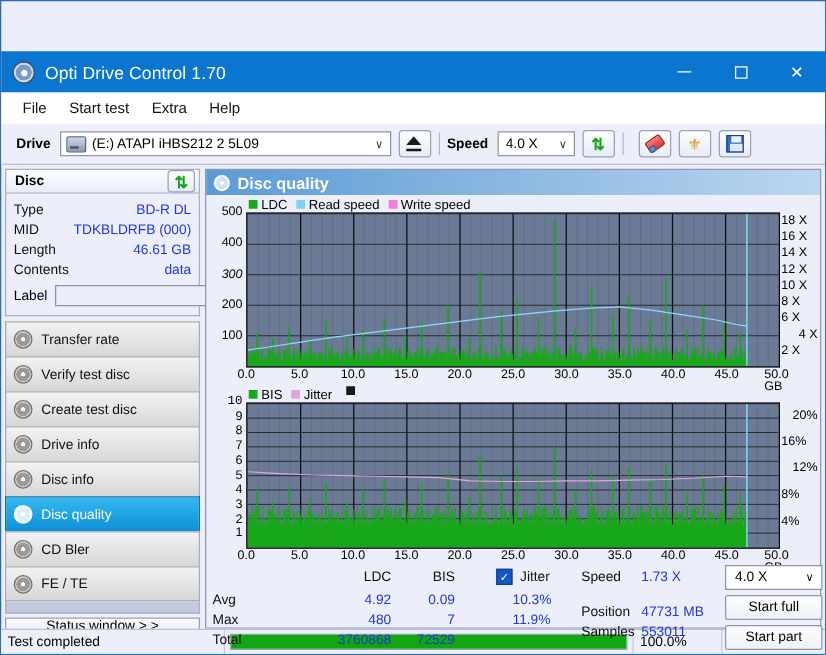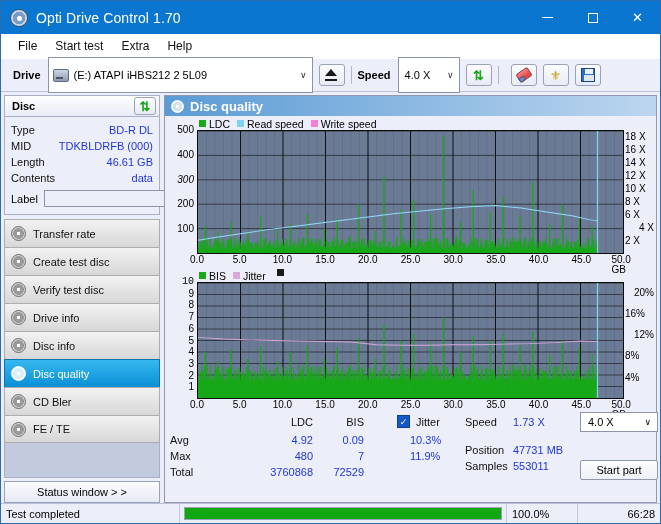--- a/index.html
+++ b/index.html
@@ -5,41 +5,41 @@
   html,body{margin:0;padding:0;}
   body{
     width:661px;height:524px;overflow:hidden;
     font-family:"Liberation Sans", sans-serif;
     font-size:11px;color:#000;background:#eceffa;
   }
   .window{width:661px;height:524px;position:relative;background:#eceffa;
     border:1px solid #2b6cb0;box-sizing:border-box;display:flex;flex-direction:column;}
 
   
-  .titlebar{height:33px;background:#0b76d0;display:flex;align-items:center;flex:none;}
+  .titlebar{height:33px;background:#0b76d0;display:flex;align-items:center;flex:none;margin-top:40px;}
   .title-ico{width:18px;height:18px;margin:0 8px 0 9px;border-radius:50%;
     background:radial-gradient(circle at 50% 50%,#f2f2f2 0 16%,#7a9bc4 17% 55%,#c9d8ea 56% 100%);
     border:1px solid #41536b;box-sizing:border-box;position:relative;}
   .title-ico:after{content:"";position:absolute;left:6px;top:6px;width:5px;height:5px;border-radius:50%;background:#fff;}
   .title-text{color:#fff;font-size:14px;letter-spacing:.1px;}
   .wbtns{margin-left:auto;display:flex;height:33px;}
   .wbtn{width:45px;height:33px;display:flex;align-items:center;justify-content:center;color:#fff;font-size:13px;}
   .wbtn.min span{display:block;width:11px;height:1px;background:#fff;}
   .wbtn.max span{display:block;width:10px;height:10px;border:1px solid #fff;box-sizing:border-box;}
 
   
   .menubar{height:24px;background:#fff;display:flex;align-items:center;padding-left:8px;flex:none;
     border-bottom:1px solid #fff;}
   .menu-item{padding:3px 9px;font-size:12px;color:#111;}
 
   
   .toolbar{height:32px;background:#eceffa;display:flex;align-items:center;padding:0 6px;flex:none;
     border-bottom:1px solid #b9c0d8;}
   .tb-label{font-weight:bold;font-size:11px;margin:0 7px 0 10px;}
-  .combo{height:36px;background:#fff;border:1px solid #8d93a8;display:flex;align-items:center;
+  .combo{height:20px;background:#fff;border:1px solid #8d93a8;display:flex;align-items:center;
     box-sizing:border-box;font-size:11px;padding-left:4px;}
   .combo .caret{margin-left:auto;margin-right:5px;font-size:9px;color:#333;}
   .combo.drive{width:265px;}
   .combo.speed{width:62px;padding-left:6px;}
   .drv-ico{width:16px;height:13px;margin-right:5px;border-radius:2px;
     background:linear-gradient(#cfd6e4,#8d9bb3);border:1px solid #5d6b82;box-sizing:border-box;position:relative;}
   .drv-ico:after{content:"";position:absolute;left:2px;bottom:2px;width:7px;height:2px;background:#4a5668;}
   .tb-btn{width:26px;height:22px;background:linear-gradient(#fdfdfe,#e7ebf5);border:1px solid #9aa2b8;
     border-radius:3px;margin-left:6px;display:flex;align-items:center;justify-content:center;box-sizing:border-box;}
   .eject{width:13px;height:12px;position:relative;}
@@ -227,25 +227,25 @@
         </div>
       </div>
 
       <div class="navlist">
         <div class="nav">
           <span class="ni"></span>
           <span>Transfer rate</span>
         </div>
         <div class="nav">
           <span class="ni"></span>
-          <span>Create test disc</span>
+          <span>Verify test disc</span>
         </div>
         <div class="nav">
           <span class="ni"></span>
-          <span>Verify test disc</span>
+          <span>Create test disc</span>
         </div>
         <div class="nav">
           <span class="ni"></span>
           <span>Drive info</span>
         </div>
         <div class="nav">
           <span class="ni"></span>
           <span>Disc info</span>
         </div>
         <div class="nav active">
@@ -1574,20 +1574,21 @@
         <div class="st num" style="left:348px;top:4px">1.73 X</div>
         <div class="st hdr" style="left:300px;top:32px">Position</div>
         <div class="st num" style="left:348px;top:32px">47731 MB</div>
         <div class="st hdr" style="left:300px;top:48px">Samples</div>
         <div class="st num" style="left:348px;top:48px">553011</div>
 
         <div class="scombo" style="left:415px;top:0;width:78px">
           <span>4.0 X</span>
           <span class="caret">∨</span>
         </div>
+        <div class="btn" style="left:415px;top:24px;width:78px;height:20px">Start full</div>
         <div class="btn" style="left:415px;top:48px;width:78px;height:20px">Start part</div>
       </div>
     </div>
   </div>
 
   <div class="statusbar">
     <div class="sb-cell sb-text">Test completed</div>
     <div class="sb-prog">
       <div class="progress">
           <div id="progfill" style="width: 100%;"></div>

